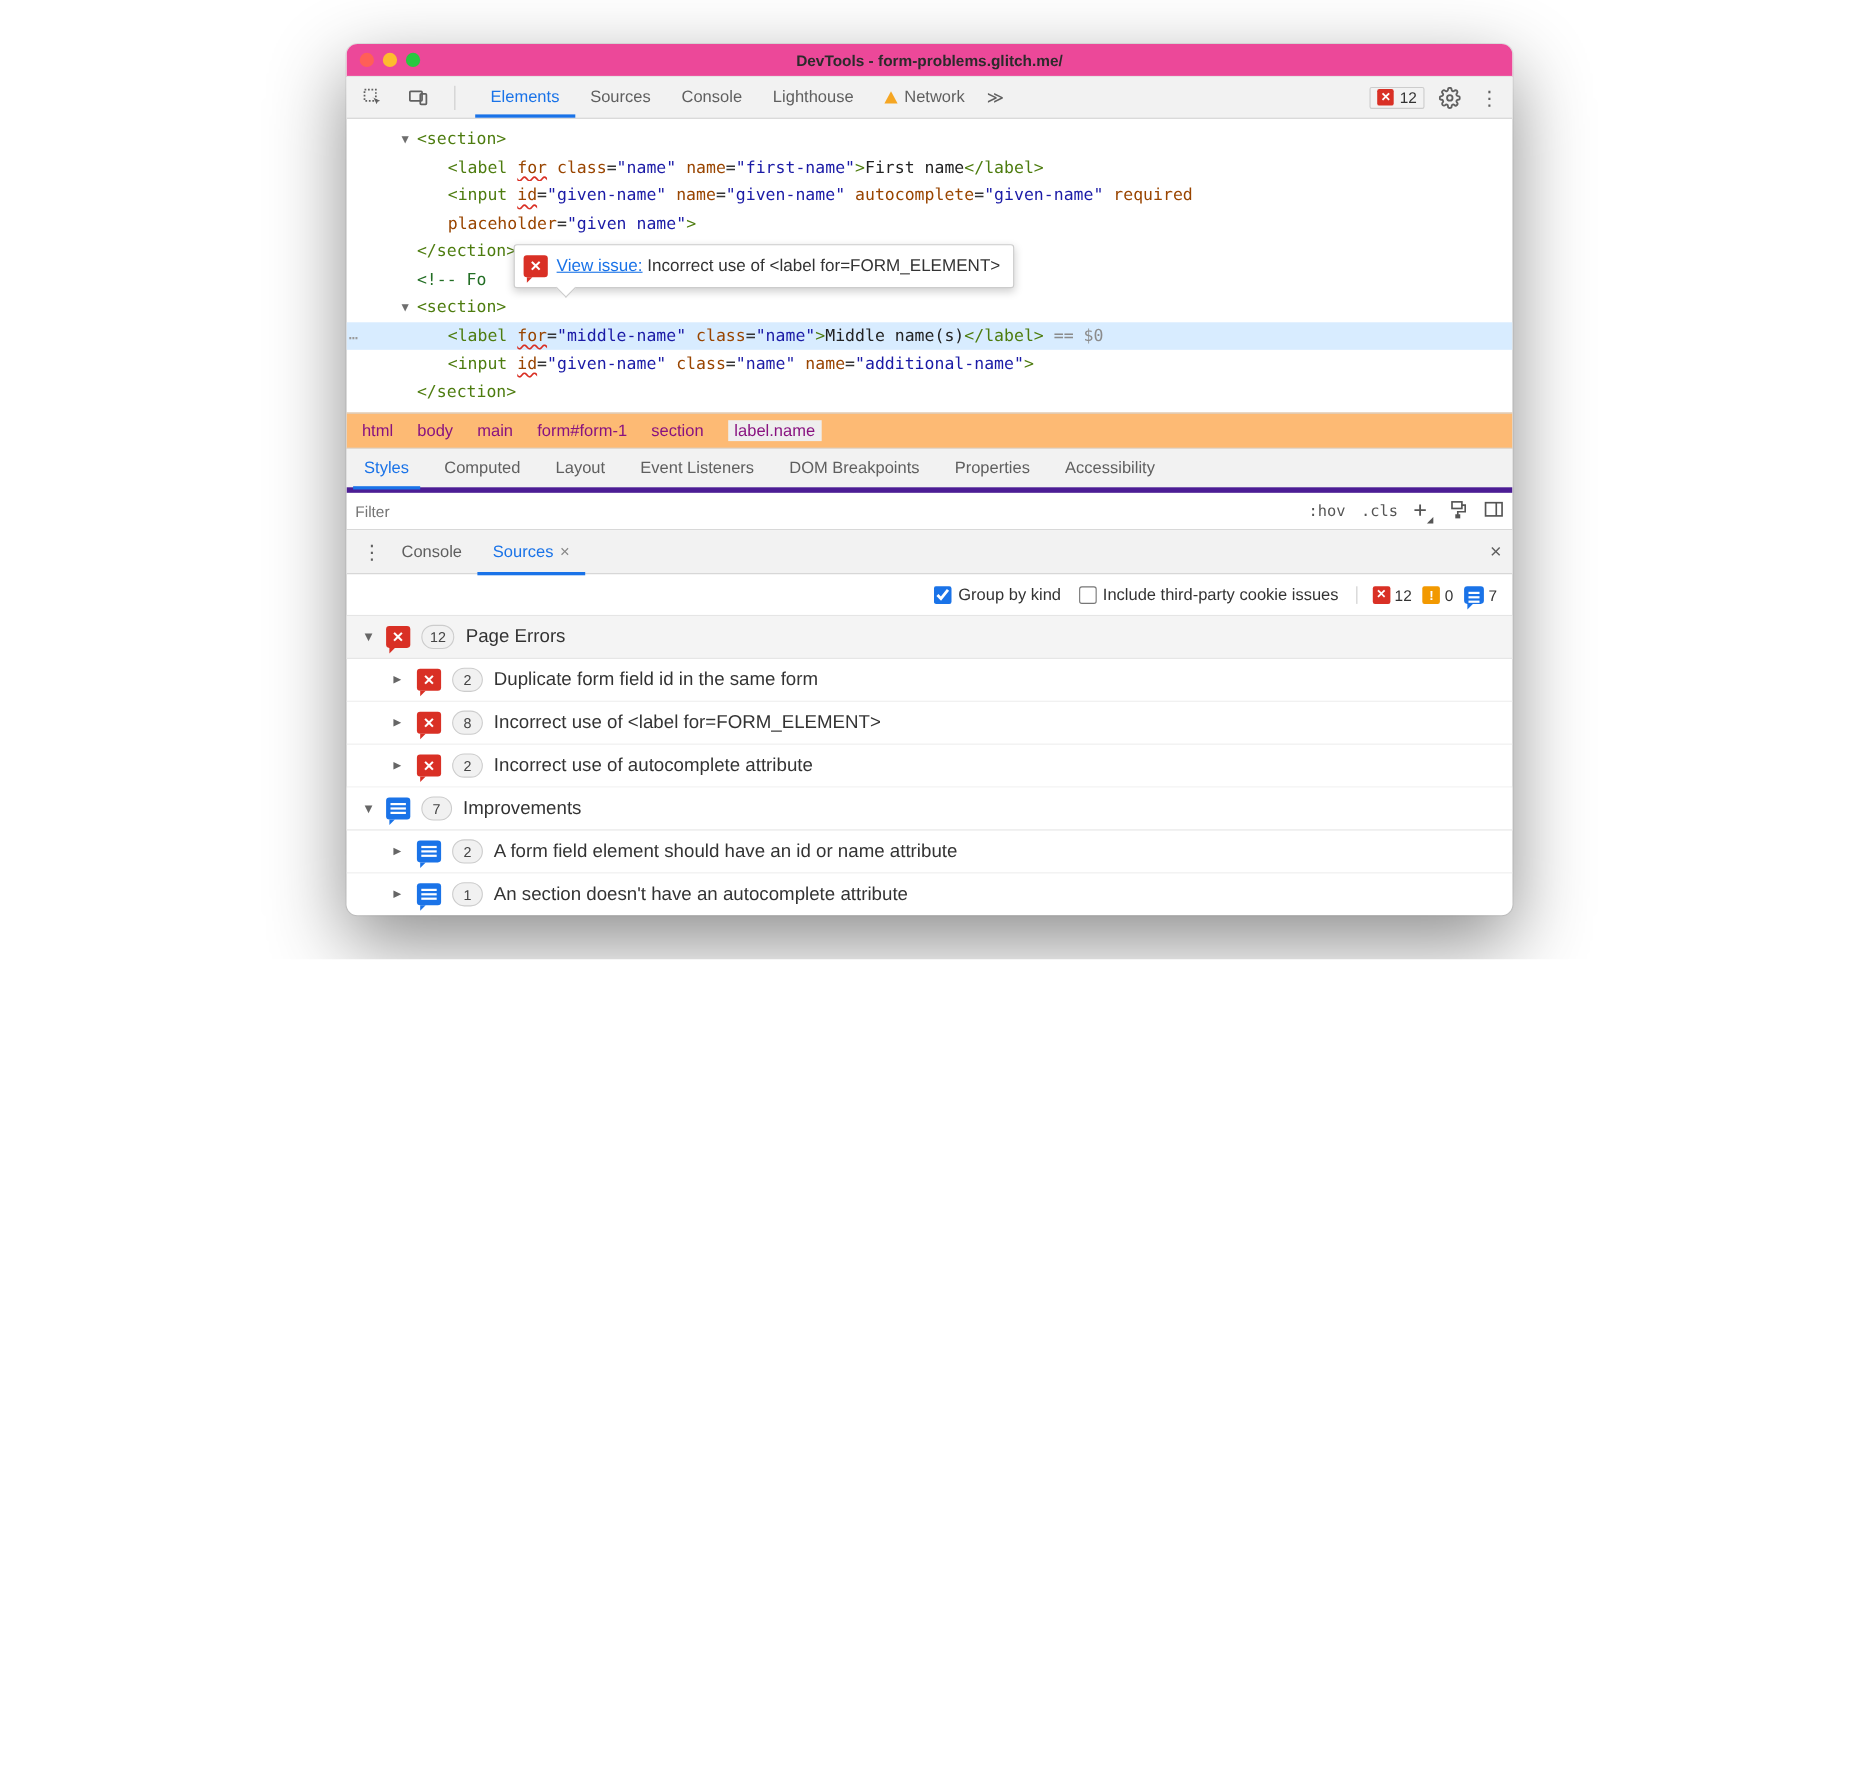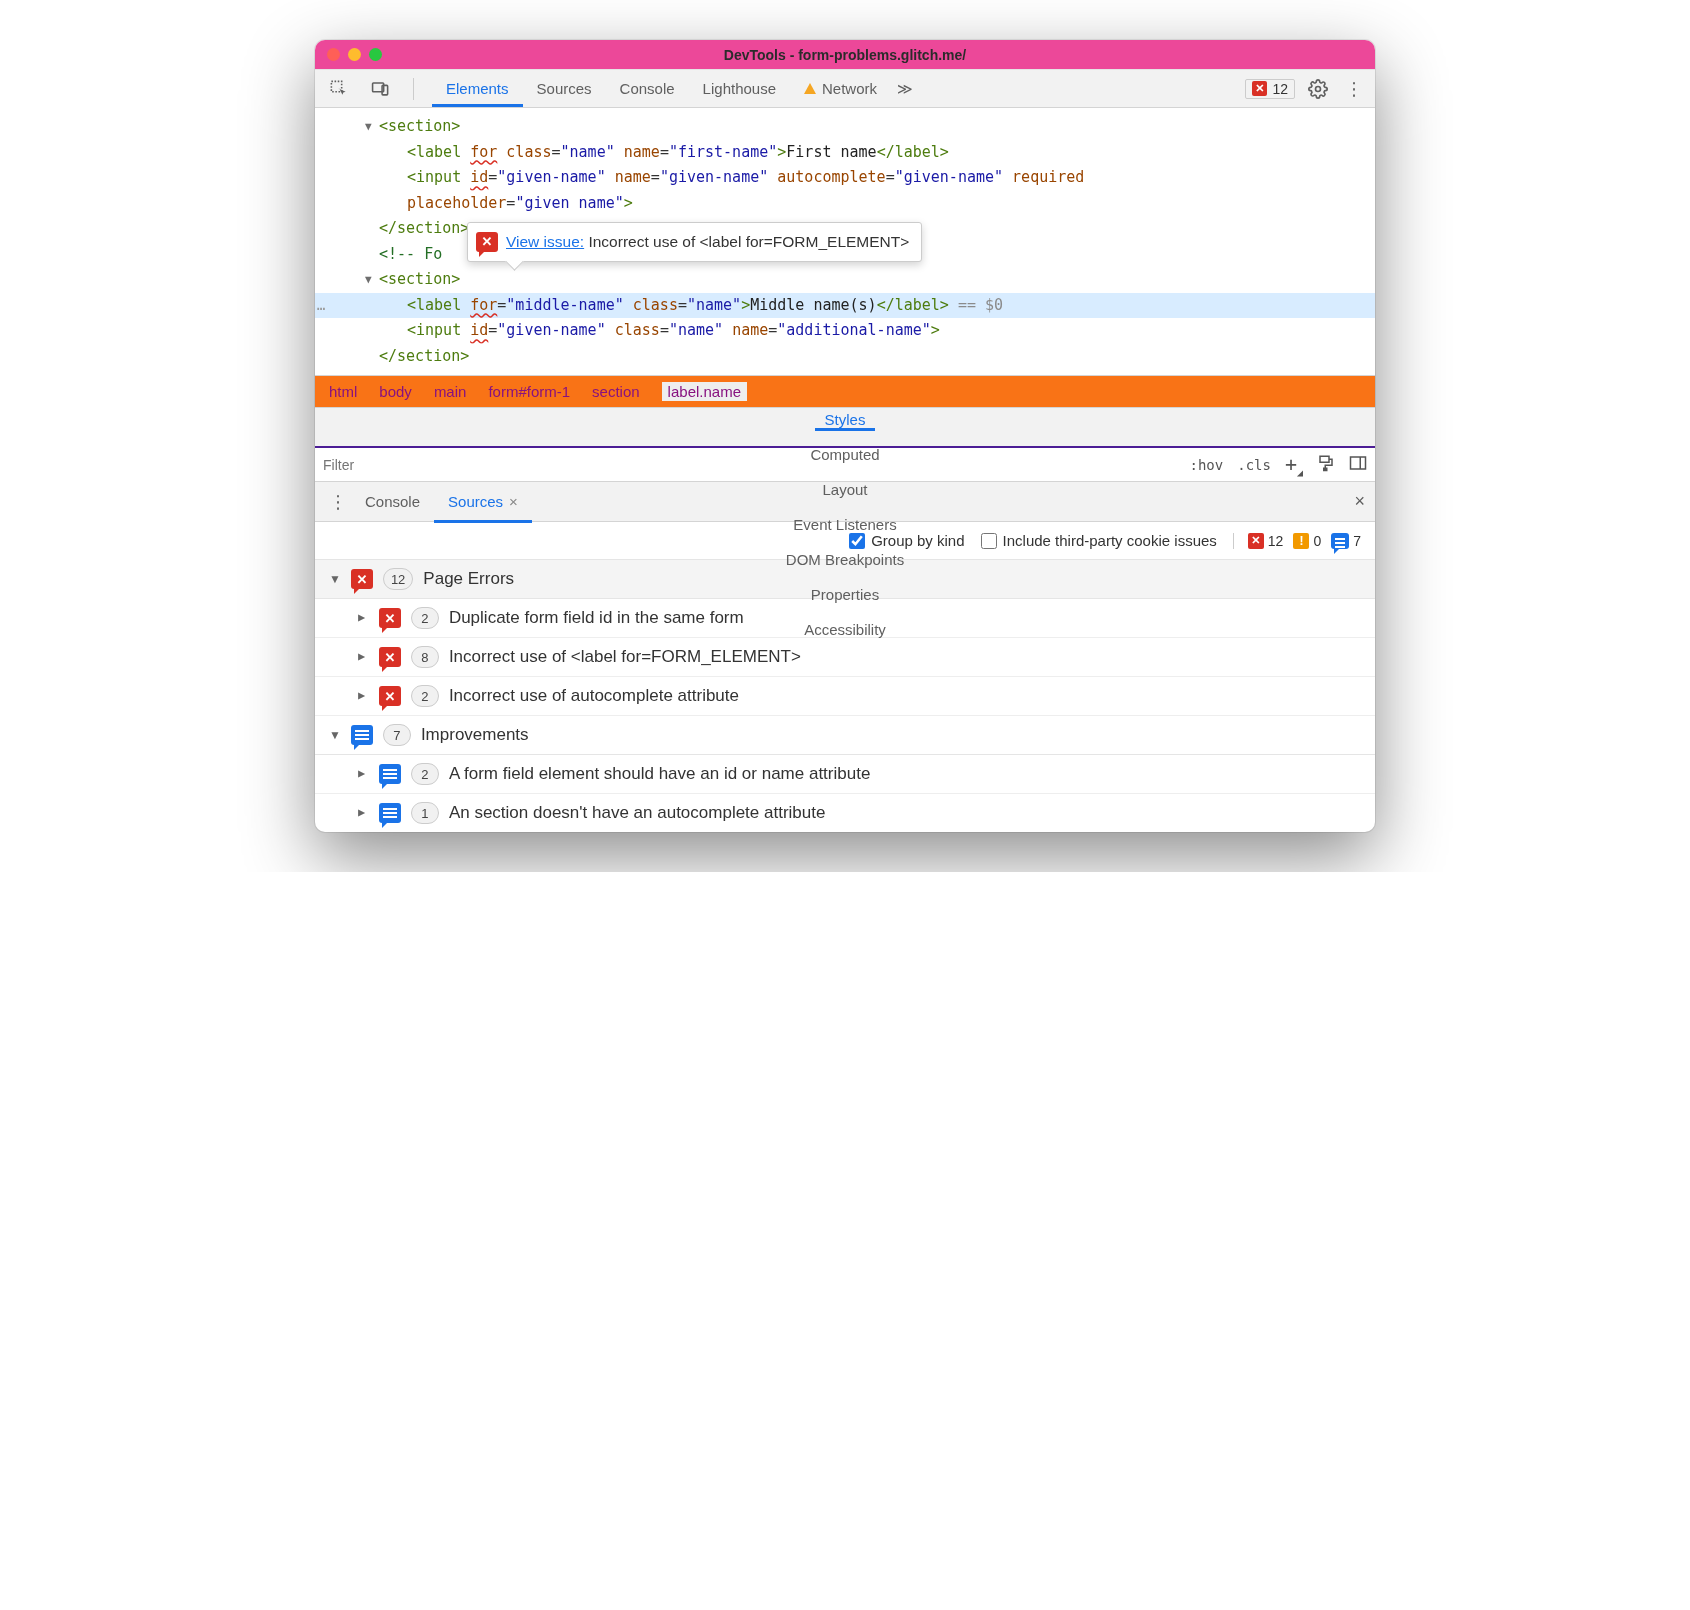--- a/index.html
+++ b/index.html
@@ -157,36 +157,35 @@
   }
   .tooltip a { color:#1a73e8; text-decoration:underline; font-weight:500;}
 
   
   .breadcrumb {
     display:flex; gap:22px;
     padding: 7px 14px;
     font-size:15px;
     border-top:1px solid #d4d4d4;
     border-bottom:1px solid #d4d4d4;
-    background:#f97316;
+    background:#fdba74;
   }
   .breadcrumb span{ color:#881280; }
   .breadcrumb span.last{ background:#eee; padding:1px 6px; margin:-1px 0;}
 
   
   .subtabs {
     display:flex; align-items:center;
-    border-bottom:2px solid #4c1d95;
+    border-bottom:5px solid #4c1d95;
     background:#f2f2f2;
     height: 40px;
     padding: 0 6px;
     font-size: 15px;
     gap: 12px;
     color:#5f5f5f;
-    flex-direction:column;
   }
   .subtabs .st { padding: 0 10px; height:100%; display:flex;align-items:center; border-bottom:3px solid transparent; margin-top:3px;}
   .subtabs .st.active{ color:#1a73e8; border-bottom-color:#1a73e8;}
   .filterbar{
     display:flex; align-items:center;
     border-bottom:1px solid #d4d4d4;
     height:34px;
     padding:0 8px;
     font-size:14px;
     color:#606060;

